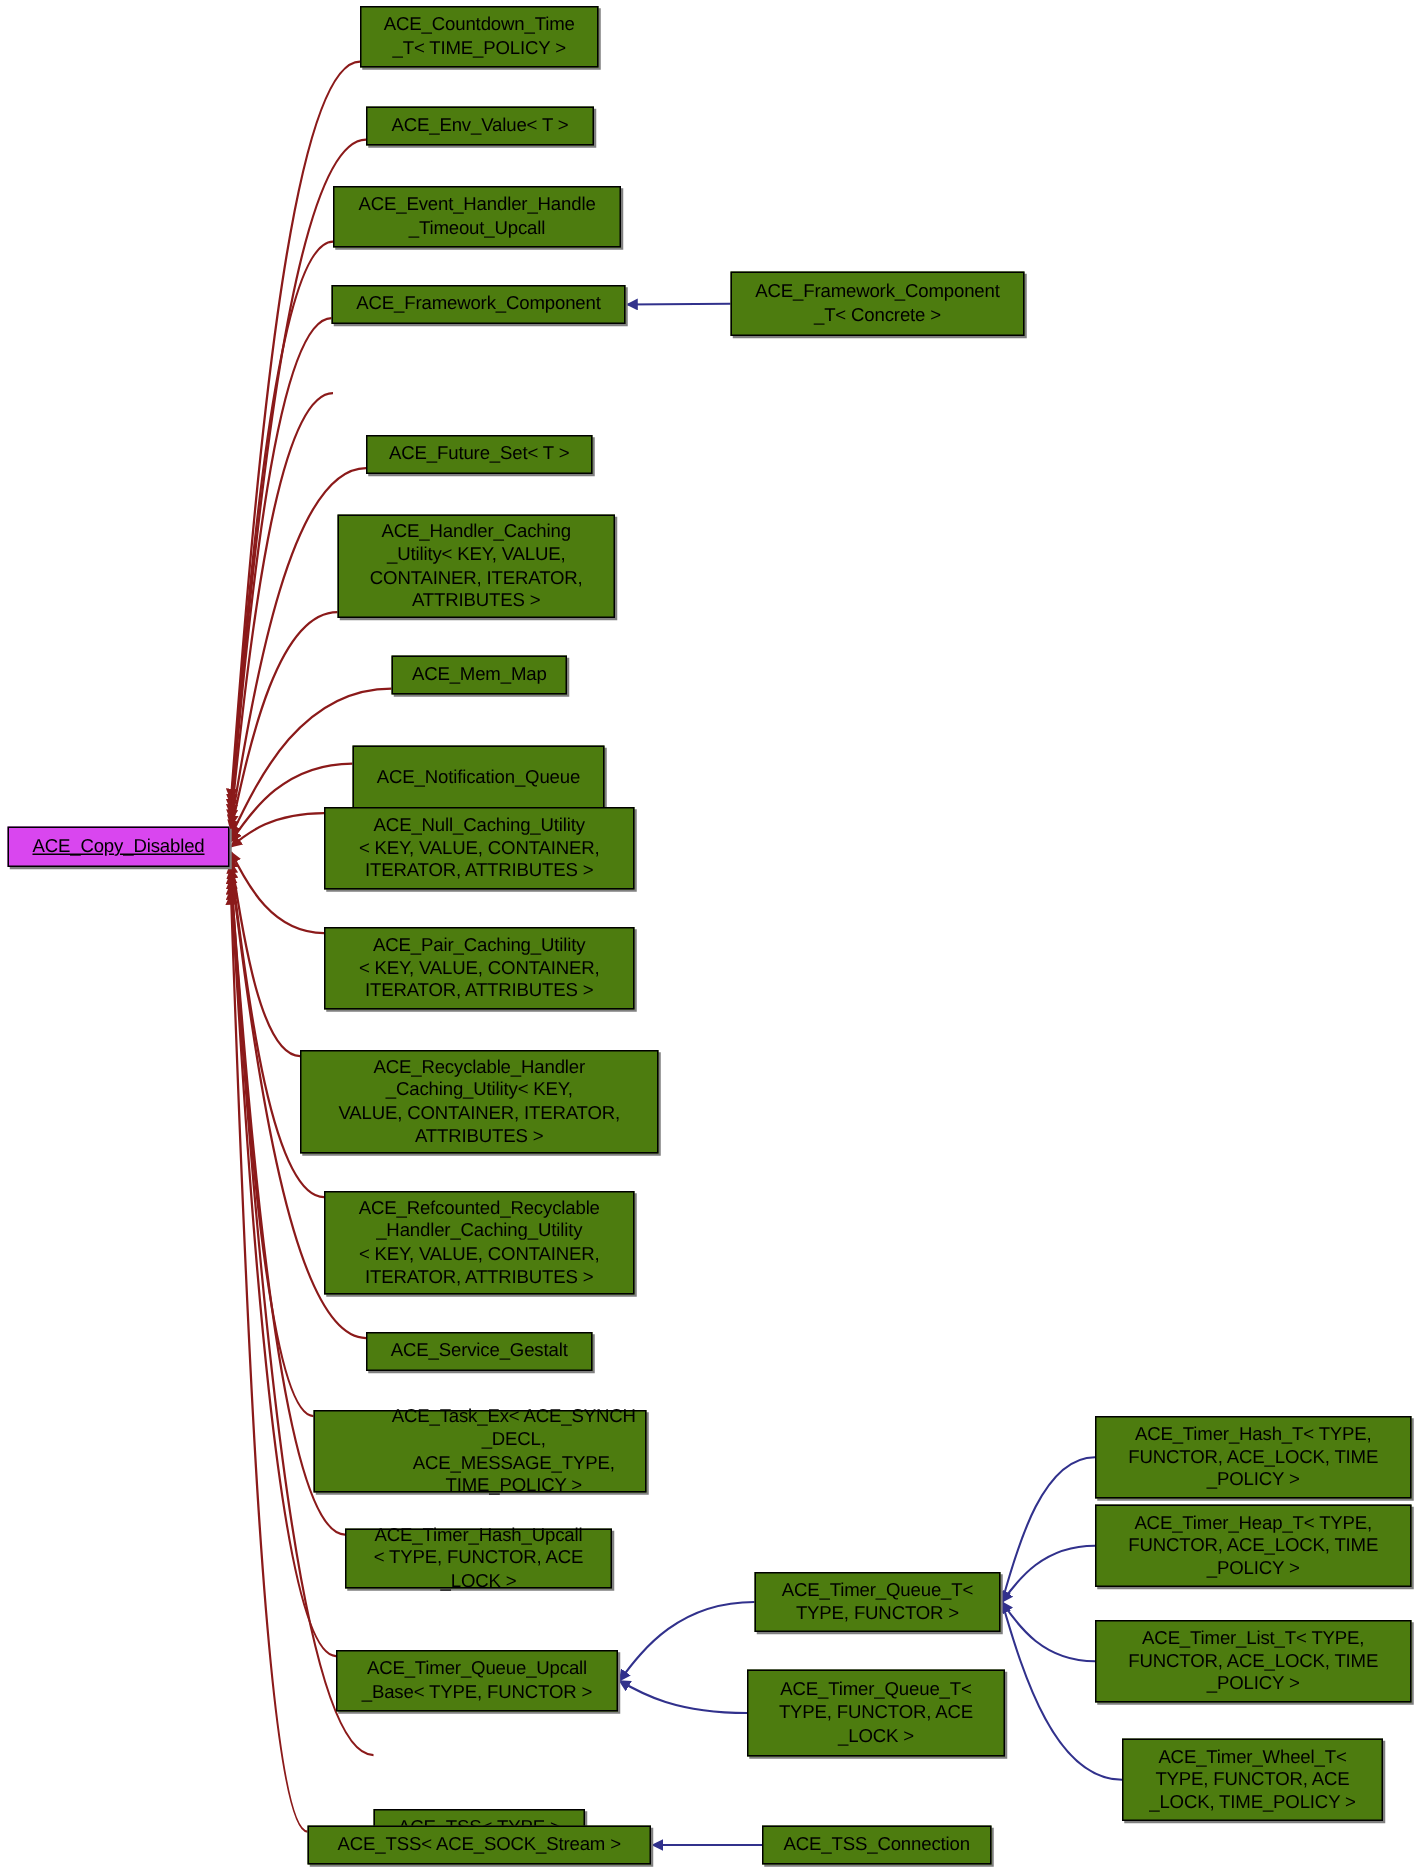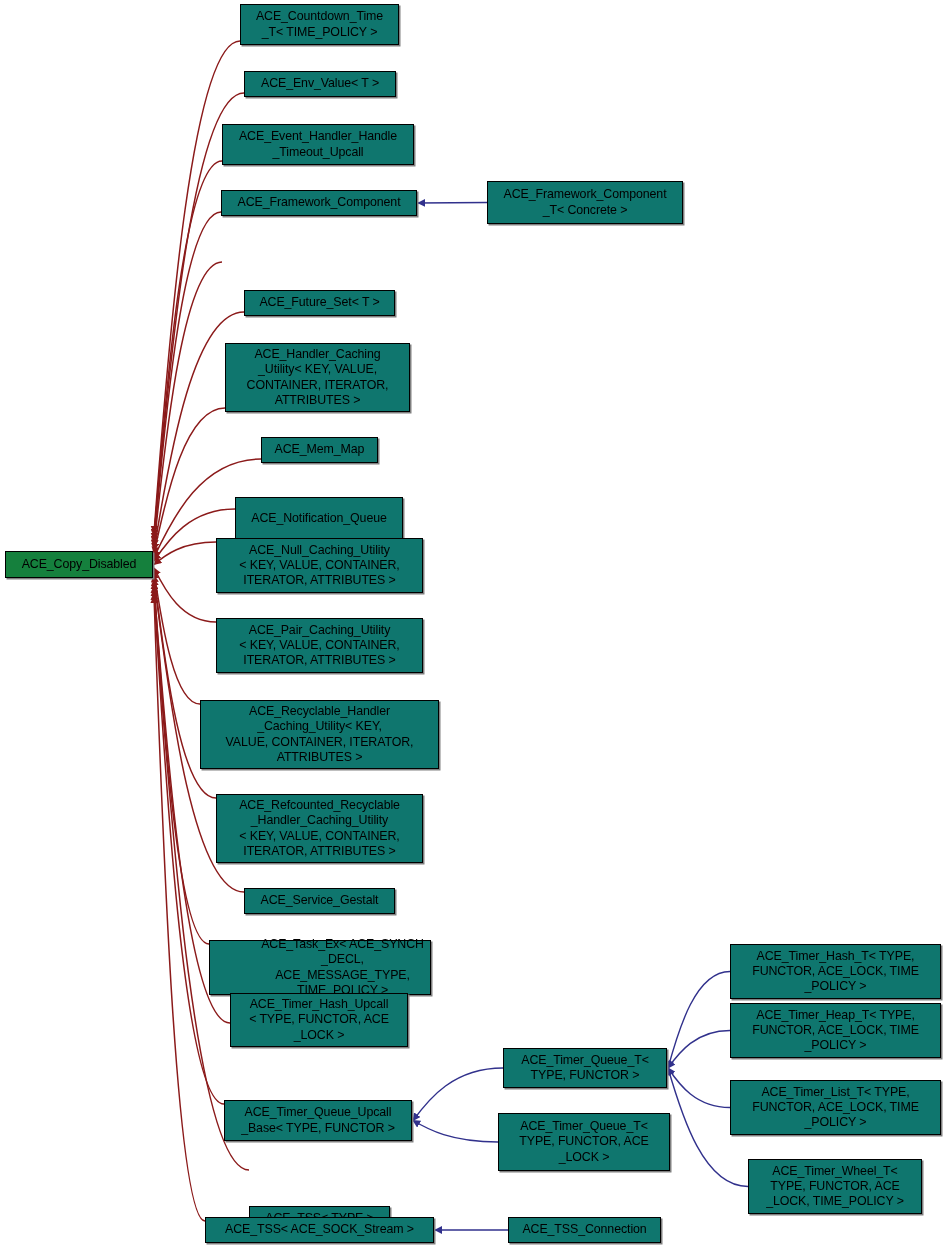--- a/index.html
+++ b/index.html
@@ -9,35 +9,36 @@
     width:947px;height:1249px;
     background:#ffffff;
     font-family:"Liberation Sans","DejaVu Sans",sans-serif;
     overflow:hidden;
   }
   #edges{position:absolute;left:0;top:0;width:947px;height:1249px;}
   .node{
     position:absolute;
     box-sizing:border-box;
     border:1px solid #000000;
-    background:#0f766e;
+    background:#4d7c0f;
     color:#000000;
     display:flex;
     align-items:center;
     justify-content:center;
     text-align:center;
     font-size:12.4px;
     line-height:15.2px;
     white-space:pre-line;
     box-shadow:1.5px 1.5px 0 0 #808080;
     letter-spacing:-0.1px;
     padding:0 3px;
   }
   .node.root{
-    background:#15803d;
+    background:#d946ef;
+    text-decoration:underline;
   }
   .node span{display:block;width:100%;}
 </style>
 </head>
 <body>
 
 <div id="canvas">
   <svg id="edges" viewBox="0 0 947 1249" xmlns="http://www.w3.org/2000/svg">
       <defs>
         <marker id="ah-inh" viewBox="0 0 10 10" refX="9" refY="5" markerWidth="8" markerHeight="8" orient="auto-start-reverse" markerUnits="userSpaceOnUse">
@@ -100,21 +101,21 @@
 VALUE, CONTAINER, ITERATOR,
 ATTRIBUTES &gt;</span></div>
     <div class="node" style="left: 216px; top: 794px; width: 207px; height: 69px;"><span>ACE_Refcounted_Recyclable
 _Handler_Caching_Utility
 &lt; KEY, VALUE, CONTAINER,
 ITERATOR, ATTRIBUTES &gt;</span></div>
     <div class="node" style="left: 244px; top: 888px; width: 151px; height: 26px;"><span>ACE_Service_Gestalt</span></div>
     <div class="node" style="left: 209px; top: 940px; width: 222px; height: 55px; padding-left: 48px;"><span>ACE_Task_Ex&lt; ACE_SYNCH
 _DECL, ACE_MESSAGE_TYPE,
 TIME_POLICY &gt;</span></div>
-    <div class="node" style="left: 230px; top: 993px; width: 178px; height: 54px; text-align: center;"><span>ACE_Timer_Hash_Upcall
+    <div class="node" style="left: 230px; top: 1019px; width: 178px; height: 40px; text-align: center;"><span>ACE_Timer_Hash_Upcall
 &lt; TYPE, FUNCTOR, ACE
 _LOCK &gt;</span></div>
     <div class="node" style="left: 224px; top: 1100px; width: 188px; height: 41px;"><span>ACE_Timer_Queue_Upcall
 _Base&lt; TYPE, FUNCTOR &gt;</span></div>
     <div class="node" style="left: 249px; top: 1166px; width: 141px; height: 26px; margin-top: 40px;"><span>ACE_TSS&lt; TYPE &gt;</span></div>
     <div class="node" style="left: 205px; top: 1217px; width: 229px; height: 26px;"><span>ACE_TSS&lt; ACE_SOCK_Stream &gt;</span></div>
     <div class="node" style="left: 487px; top: 181px; width: 196px; height: 43px;"><span>ACE_Framework_Component
 _T&lt; Concrete &gt;</span></div>
     <div class="node" style="left: 503px; top: 1048px; width: 164px; height: 40px;"><span>ACE_Timer_Queue_T&lt;
 TYPE, FUNCTOR &gt;</span></div>

